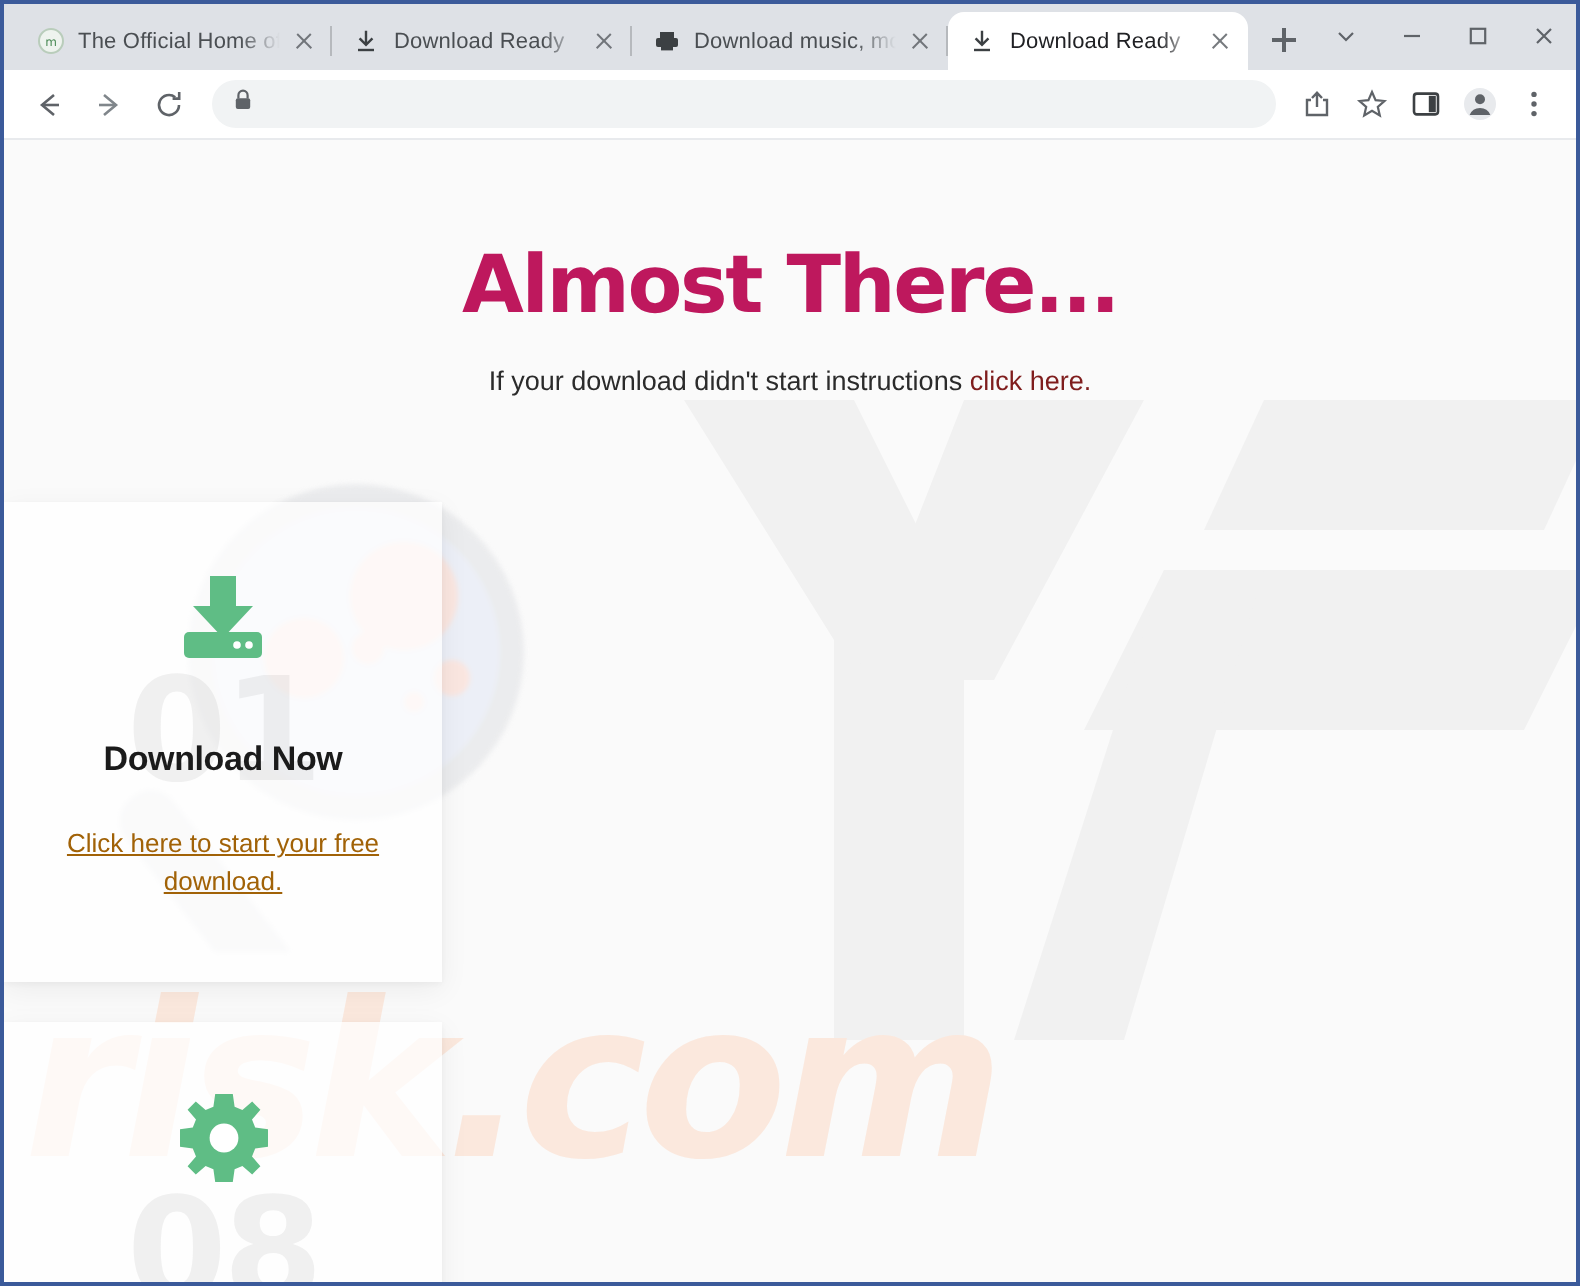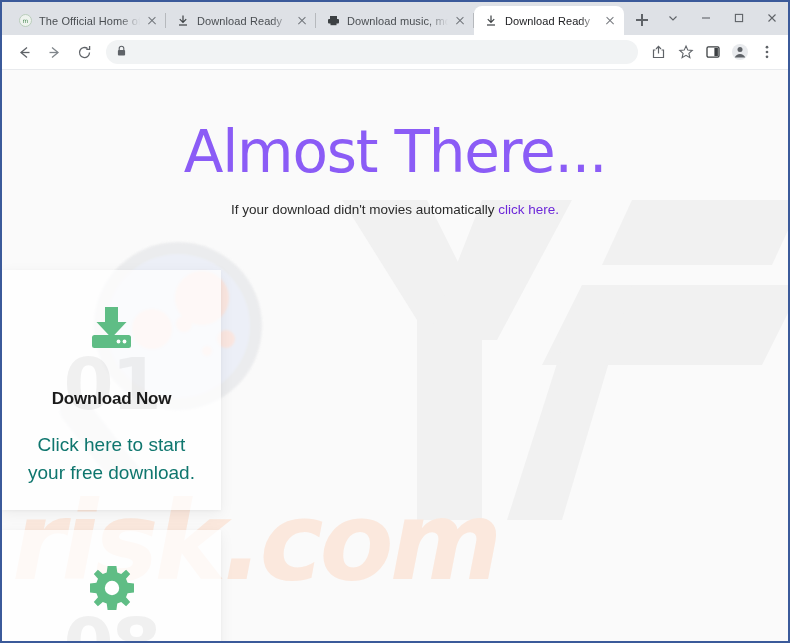--- a/index.html
+++ b/index.html
@@ -183,33 +183,33 @@
   }
 
   #content {
     position: relative;
     z-index: 3;
     padding-top: 52px;
     text-align: center;
   }
   #headline {
     font-family: "DejaVu Sans", sans-serif;
-    font-size: 58px;
-    font-weight: normal;
-    color: #8b5cf6;
+    font-size: 40px;
+    font-weight: bold;
+    color: #be185d;
     letter-spacing: -1.2px;
     line-height: 1.05;
   }
   #subline {
     margin-top: 19px;
     font-size: 13.5px;
     color: #2b2b2b;
   }
   #subline a {
-    color: #6d28d9;
+    color: #7f1d1d;
     text-decoration: none;
   }
 
   #cards {
     margin-top: 53px;
     display: flex;
     justify-content: flex-end;
     gap: 20px;
     flex-direction: column;
   }
@@ -243,23 +243,24 @@
     margin-top: 35px;
     font-size: 17px;
     font-weight: bold;
     color: #1b1b1b;
     letter-spacing: -.2px;
   }
   .card-desc {
     position: relative; z-index: 2;
     margin: 22px auto 0;
     width: 182px;
-    font-size: 19px;
+    font-size: 13px;
     line-height: 1.48;
-    color: #0f766e;
+    color: #a16207;
+    text-decoration: underline;
   }
 </style>
 </head>
 <body>
 
 <div id="window">
 
   <div id="tabstrip">
 
     <div class="tab">
@@ -424,21 +425,21 @@
       </g>
     </svg>
 
     <div id="wm-pcrisk">risk.com</div>
 
     <div id="content">
 
       <h1 id="headline">Almost There...</h1>
 
       <p id="subline">
-        <span>If your download didn't movies automatically </span><a href="#">click here.</a>
+        <span>If your download didn't start instructions </span><a href="#">click here.</a>
       </p>
 
       <div id="cards">
 
         <div class="card">
           <div class="card-watermark">01</div>
           <div class="card-icon">
             <svg width="43" height="46" viewBox="0 0 43 46">
               <rect x="15" y="2" width="13" height="18" fill="#5fbd85"></rect>
               <polygon points="6.5,17 36.5,17 21.5,33" fill="#5fbd85"></polygon>

